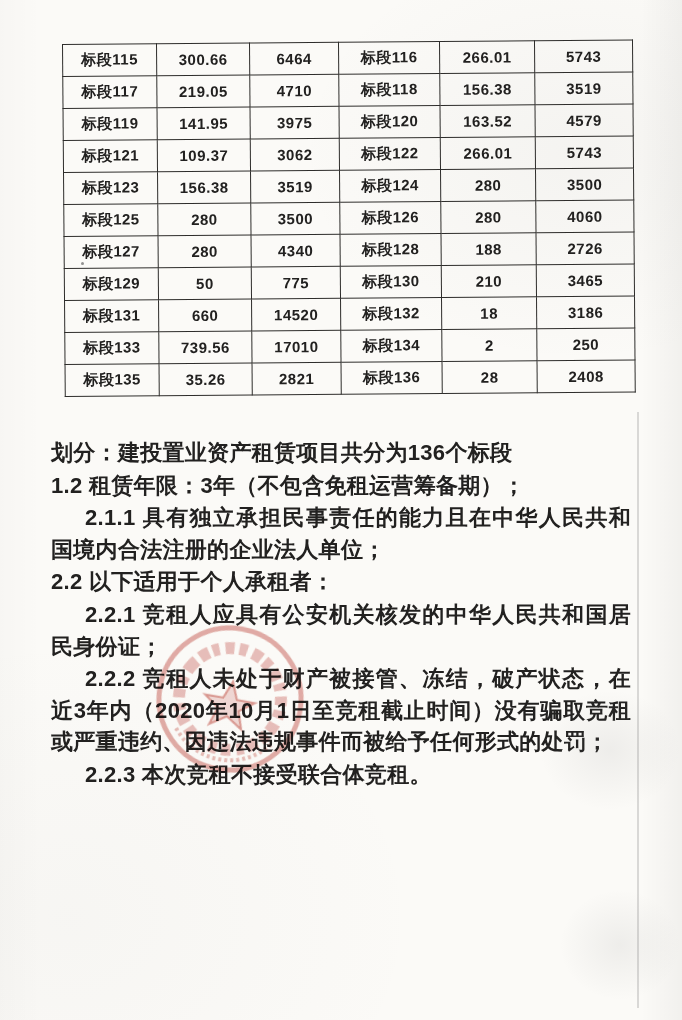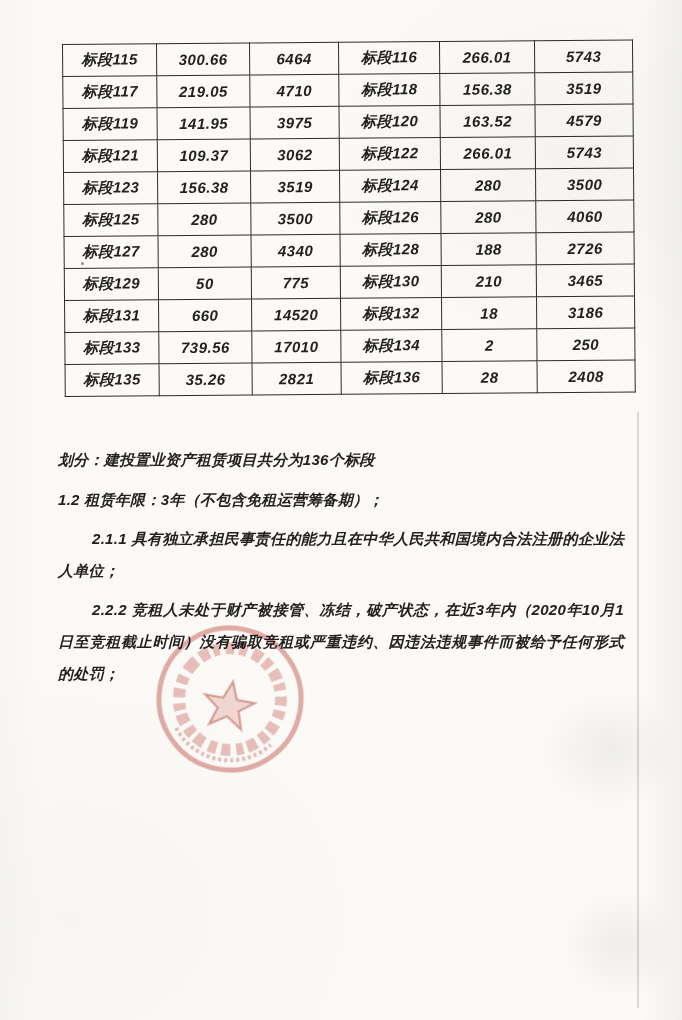--- a/index.html
+++ b/index.html
@@ -11,21 +11,20 @@
     overflow: hidden;
     position: relative;
   }
   #page {
     position: absolute; inset: 0;
     background:
       radial-gradient(ellipse 400px 300px at 85% 15%, rgba(120,120,120,0.05), transparent 70%),
       radial-gradient(ellipse 500px 400px at 10% 90%, rgba(140,140,140,0.04), transparent 70%),
       linear-gradient(90deg, rgba(0,0,0,0.015), transparent 6%, transparent 94%, rgba(0,0,0,0.04)),
       #fbfaf7;
-    font-style: italic;
   }
   
   .table-wrap {
     position: absolute; left: 62px; top: 44px; width: 570px;
     transform: rotate(-0.45deg); transform-origin: left top;
   }
   table.bid-table {
     width: 100%; border-collapse: collapse; table-layout: fixed;
     background: transparent;
   }
@@ -35,22 +34,22 @@
     text-align: center; vertical-align: middle;
     font-size: 15px; font-weight: 600; letter-spacing: 0.5px;
     color: #222120;
     padding: 0;
   }
   
   .text-content {
     position: absolute; left: 50px; top: 436px; width: 582px;
   }
   .text-content p {
-    margin: 8px; padding: 0;
-    font-size: 15px; line-height: 31.6px;
+    margin: 1px; padding: 0;
+    font-size: 22px; line-height: 31.6px;
     font-weight: 600; letter-spacing: 0.3px;
     text-align: justify;
     color: #222120;
   }
   .text-content p.bold { font-weight: 800; }
   .text-content p.indent { text-indent: 34px; }
   
   .seal {
     position: absolute; left: 149px; top: 616px; width: 162px; height: 166px;
     transform: rotate(10deg);
@@ -174,21 +173,24 @@
             <td>2408</td>
           </tr>
         </tbody>
     </table>
   </div>
 
   <div class="text-content">
       <p class="">划分：建投置业资产租赁项目共分为136个标段</p>
       <p class="">1.2 租赁年限：3年（不包含免租运营筹备期）；</p>
       <p class=" indent">2.1.1 具有独立承担民事责任的能力且在中华人民共和国境内合法注册的企业法人单位；</p>
+      <p class="bold">2.2 以下适用于个人承租者：</p>
+      <p class=" indent">2.2.1 竞租人应具有公安机关核发的中华人民共和国居民身份证；</p>
       <p class=" indent">2.2.2 竞租人未处于财产被接管、冻结，破产状态，在近3年内（2020年10月1日至竞租截止时间）没有骗取竞租或严重违约、因违法违规事件而被给予任何形式的处罚；</p>
+      <p class=" indent">2.2.3 本次竞租不接受联合体竞租。</p>
     </div>
 
   <svg class="seal" viewBox="-81 -83 162 166">
     <defs>
       <filter id="blur1">
           <feGaussianBlur stdDeviation="0.7"></feGaussianBlur>
         </filter>
     </defs>
     <g filter="url(#blur1)" stroke="#bf4338" fill="none">
 

